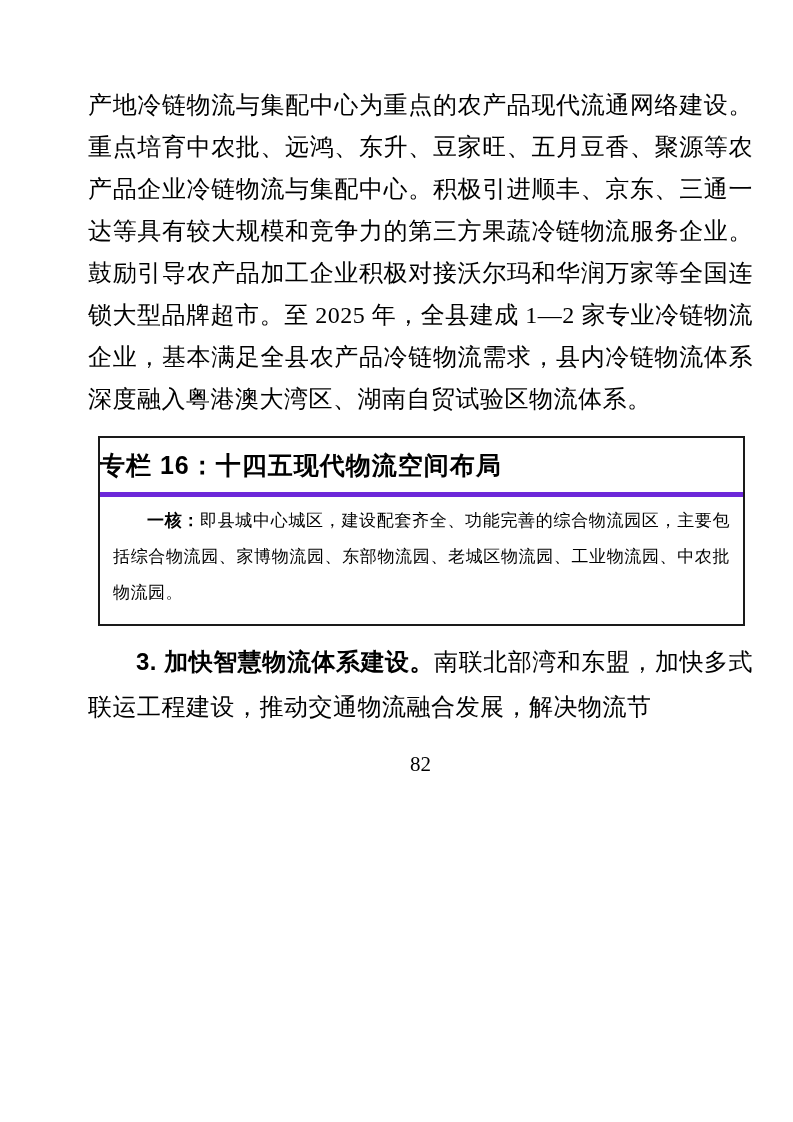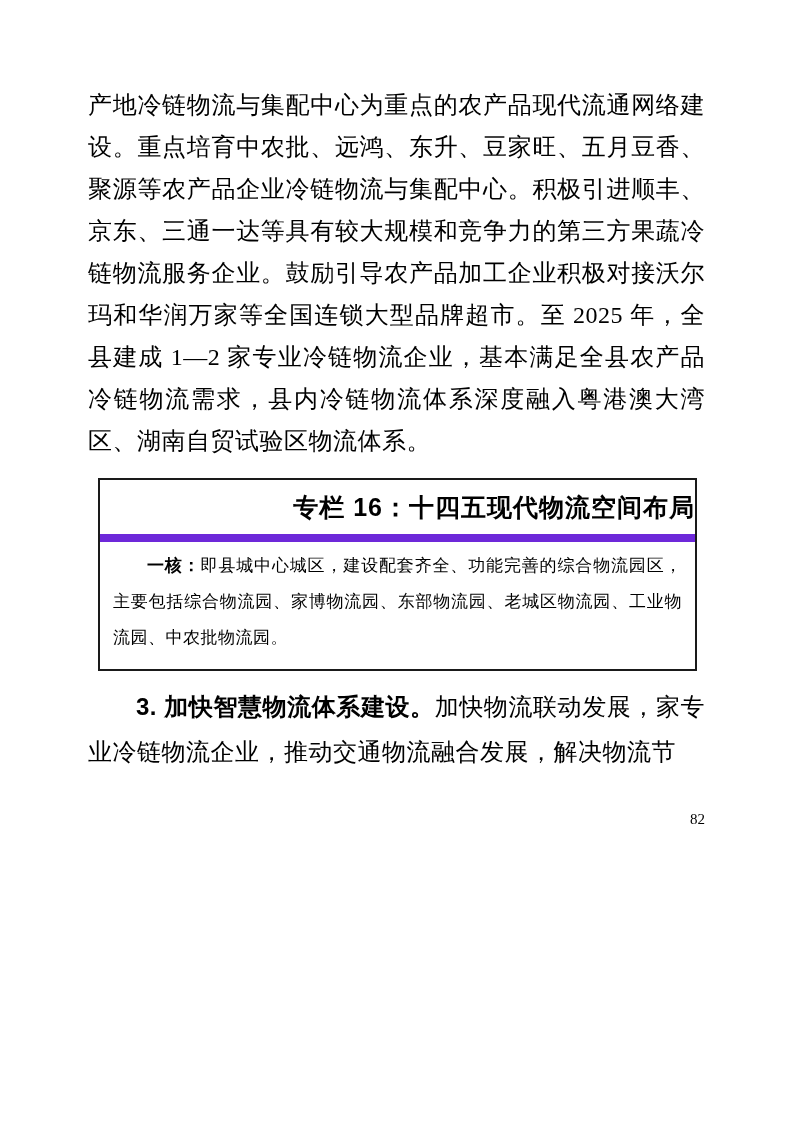--- a/index.html
+++ b/index.html
@@ -7,43 +7,43 @@
     padding: 0;
     background: #ffffff;
   }
   .page {
     position: relative;
     width: 793px;
     height: 874px;
     box-sizing: border-box;
     background: #ffffff;
     color: #000000;
-    padding: 84px 88px 0 88px;
+    padding: 84px 40px 0 88px;
     font-family: "Liberation Serif", "DejaVu Serif", serif;
     overflow: hidden;
   }
   .body-text {
     margin: 0;
     font-size: 24px;
     line-height: 42px;
     letter-spacing: 0.5px;
     text-align: justify;
     text-align-last: left;
   }
   .lead-bold {
     font-family: "Liberation Sans", "DejaVu Sans", sans-serif;
     font-weight: bold;
   }
   .column-box {
     margin: 16px 8px 0 10px;
     border: 2px solid #1a1a1a;
   }
   .column-box-header {
-    border-bottom: 8px solid #6d28d9;
-    text-align: right;
+    border-bottom: 5px solid #6d28d9;
+    text-align: left;
     font-family: "Liberation Sans", "DejaVu Sans", sans-serif;
     font-weight: bold;
     font-size: 25px;
     line-height: 32px;
     padding: 11px 0;
     letter-spacing: 1px;
   }
   .column-box-body {
     padding: 6px 13px 13px 13px;
     font-size: 17px;
@@ -59,37 +59,37 @@
   .closing-paragraph {
     margin: 13px 0 0 0;
     font-size: 24px;
     line-height: 45px;
     letter-spacing: 0.5px;
     text-indent: 2em;
     text-align: justify;
     text-align-last: left;
   }
   .page-number {
-    margin-top: 30px;
-    text-align: right;
-    font-size: 15px;
+    margin-top: 20px;
+    text-align: center;
+    font-size: 21px;
     line-height: 28px;
   }
 </style>
 </head>
 <body>
 
 <div class="page">
 
   <p class="body-text">产地冷链物流与集配中心为重点的农产品现代流通网络建设。重点培育中农批、远鸿、东升、豆家旺、五月豆香、聚源等农产品企业冷链物流与集配中心。积极引进顺丰、京东、三通一达等具有较大规模和竞争力的第三方果蔬冷链物流服务企业。鼓励引导农产品加工企业积极对接沃尔玛和华润万家等全国连锁大型品牌超市。至 2025 年，全县建成 1—2 家专业冷链物流企业，基本满足全县农产品冷链物流需求，县内冷链物流体系深度融入粤港澳大湾区、湖南自贸试验区物流体系。</p>
 
   <div class="column-box">
     <div class="column-box-header">专栏 16：十四五现代物流空间布局</div>
     <div class="column-box-body">
       <p><span class="lead-bold">一核：</span><span>即县城中心城区，建设配套齐全、功能完善的综合物流园区，主要包括综合物流园、家博物流园、东部物流园、老城区物流园、工业物流园、中农批物流园。</span></p>
     </div>
   </div>
 
-  <p class="closing-paragraph"><span class="lead-bold">3. 加快智慧物流体系建设。</span><span>加快物流联动发展，家专业冷链物流企业，推动交通物流融合发展，解决物流节</span></p>
+  <p class="closing-paragraph"><span class="lead-bold">3. 加快智慧物流体系建设。</span><span>南联北部湾和东盟，加快多式联运工程建设，推动交通物流融合发展，解决物流节</span></p>
 
   <div class="page-number">82</div>
 
 </div>
 
 </body></html>

